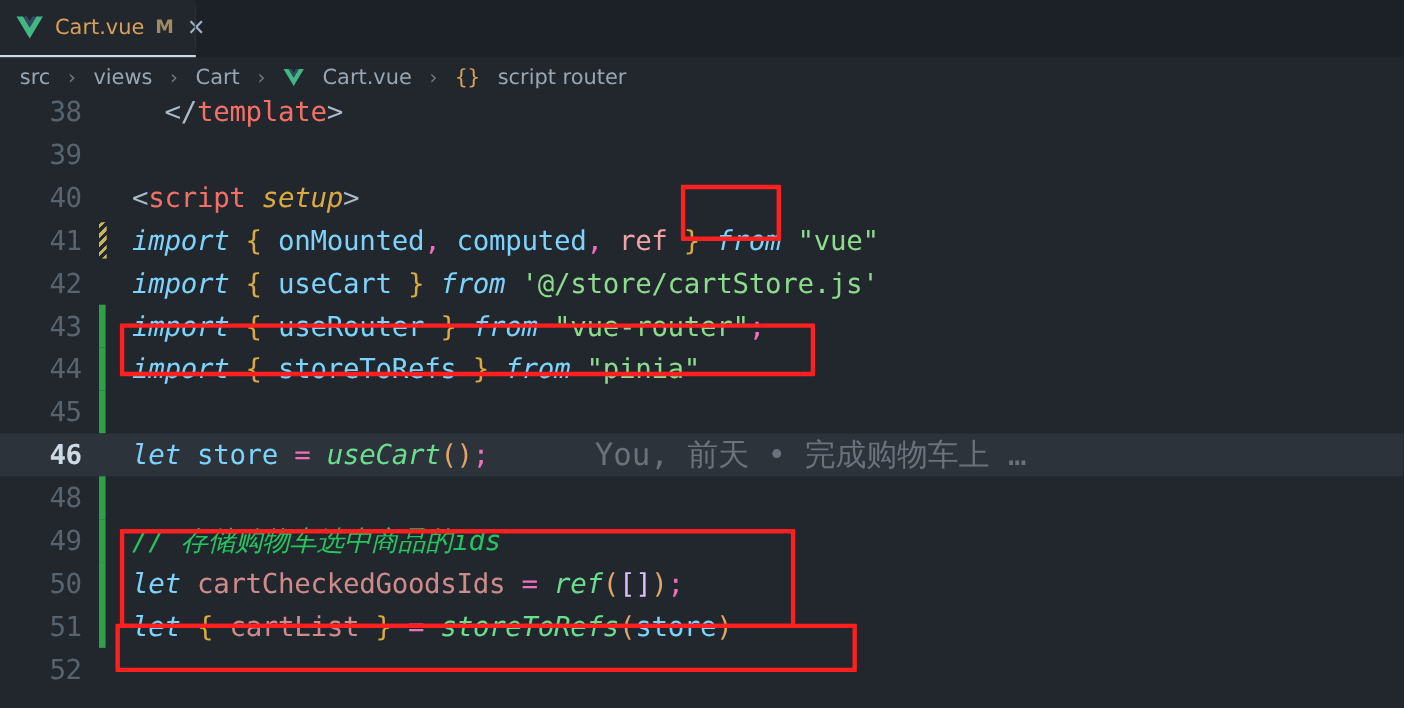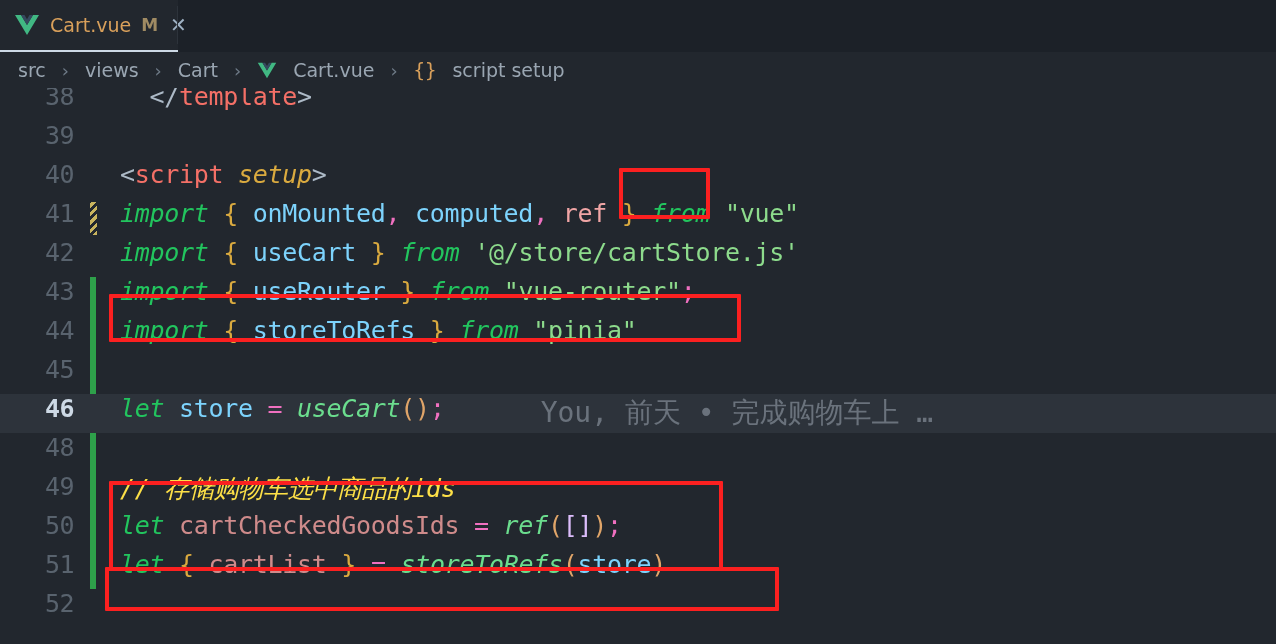--- a/index.html
+++ b/index.html
@@ -79,21 +79,21 @@
   }
   #code-rows {
     position: absolute;
     top: -6px;           
     left: 0; right: 0;
   }
   .row {
     position: relative;
     height: 39px;
     display: flex;
-    align-items: flex-start;
+    align-items: center;
     white-space: pre;
   }
   .row.active { background: #2d333b; }
   .ln {
     width: 88px;
     flex: 0 0 88px;
     text-align: right;
     padding-right: 14px;
     font-family: "DejaVu Sans Mono", monospace;
     font-size: 25px;
@@ -122,32 +122,32 @@
   }
   .code {
     font-family: "DejaVu Sans Mono", monospace;
     font-size: 25px;
     letter-spacing: -0.3px;
     color: #adbac7;
     padding-left: 10px;
   }
 
   
-  .t-kw   { color: #22c55e; font-style: italic; }   
+  .t-kw   { color: #7dd3fc; font-style: italic; }   
   .t-pink { color: #f070c0; }
   .t-red  { color: #7dd3fc; }                        
   .t-var  { color: #cf8b8b; }                        
   .t-brace{ color: #daaa3f; }
   .t-green{ color: #8ddb8c; }                        
   .t-fn   { color: #6bdd8e; font-style: italic; }    
   .t-orng { color: #e0a569; }                        
   .t-tag  { color: #f47067; }
   .t-ang  { color: #adbac7; }
   .t-setup{ color: #daaa3f; font-style: italic; }
-  .t-cmt  { color: #fde047; font-style: italic; margin-top: 32px; }    
+  .t-cmt  { color: #22c55e; font-style: italic; margin-top: 32px; }    
   .t-purple { color: #dcbdfb; }
   .t-white  { color: #f0a5a5; }
 
   
   .blame {
     color: #6a727c;
     font-family: "DejaVu Sans Mono", monospace;
     font-size: 28px;
     padding-left: 96px;
     letter-spacing: 0px;
@@ -187,21 +187,21 @@
   <span class="bc-sep">›</span>
   <span>
     <svg class="bc-icon-vue" viewBox="0 0 26 22" xmlns="http://www.w3.org/2000/svg">
       <path d="M1 1 L7 1 L13 11 L19 1 L25 1 L13 21 Z" fill="#41b883"></path>
       <path d="M7 1 L10.5 1 L13 5.2 L15.5 1 L19 1 L13 11 Z" fill="#35495e"></path>
     </svg>
   </span>
   <span class="bc-item">Cart.vue</span>
   <span class="bc-sep">›</span>
   <span class="bc-braces">{}</span>
-  <span class="bc-item">script setup</span>
+  <span class="bc-item">script router</span>
 </div>
 
 <div id="editor">
   <div id="code-rows">
       <div class="row"><div class="ln">38</div><div class="gutter"></div><div class="code"><span class="t-ang">  </span><span class="t-ang">&lt;/</span><span class="t-tag">template</span><span class="t-ang">&gt;</span></div></div>
       <div class="row"><div class="ln">39</div><div class="gutter"></div><div class="code"></div></div>
       <div class="row"><div class="ln">40</div><div class="gutter"></div><div class="code"><span class="t-ang">&lt;</span><span class="t-tag">script</span><span class="t-ang"> </span><span class="t-setup">setup</span><span class="t-ang">&gt;</span></div></div>
       <div class="row"><div class="ln">41</div><div class="gutter conflict"></div><div class="code"><span class="t-kw">import</span><span class="t-ang"> </span><span class="t-brace">{</span><span class="t-ang"> </span><span class="t-red">onMounted</span><span class="t-pink">,</span><span class="t-ang"> </span><span class="t-red">computed</span><span class="t-pink">,</span><span class="t-ang"> </span><span class="t-white">ref</span><span class="t-ang"> </span><span class="t-brace">}</span><span class="t-ang"> </span><span class="t-kw">from</span><span class="t-ang"> </span><span class="t-green">"vue"</span></div></div>
       <div class="row"><div class="ln">42</div><div class="gutter"></div><div class="code"><span class="t-kw">import</span><span class="t-ang"> </span><span class="t-brace">{</span><span class="t-ang"> </span><span class="t-red">useCart</span><span class="t-ang"> </span><span class="t-brace">}</span><span class="t-ang"> </span><span class="t-kw">from</span><span class="t-ang"> </span><span class="t-green">'@/store/cartStore.js'</span></div></div>
       <div class="row"><div class="ln">43</div><div class="gutter added"></div><div class="code"><span class="t-kw">import</span><span class="t-ang"> </span><span class="t-brace">{</span><span class="t-ang"> </span><span class="t-red">useRouter</span><span class="t-ang"> </span><span class="t-brace">}</span><span class="t-ang"> </span><span class="t-kw">from</span><span class="t-ang"> </span><span class="t-green">"vue-router"</span><span class="t-pink">;</span></div></div>

